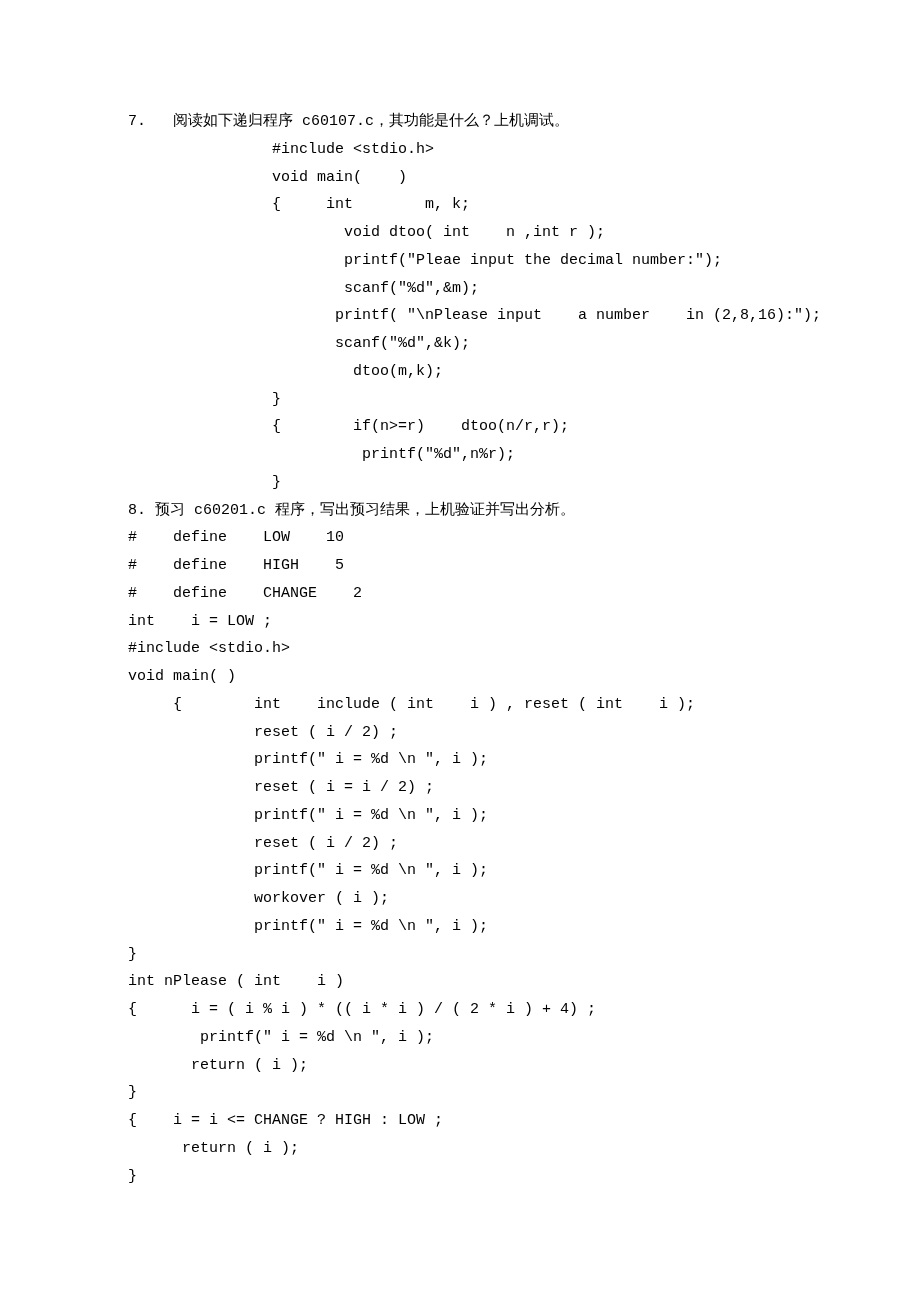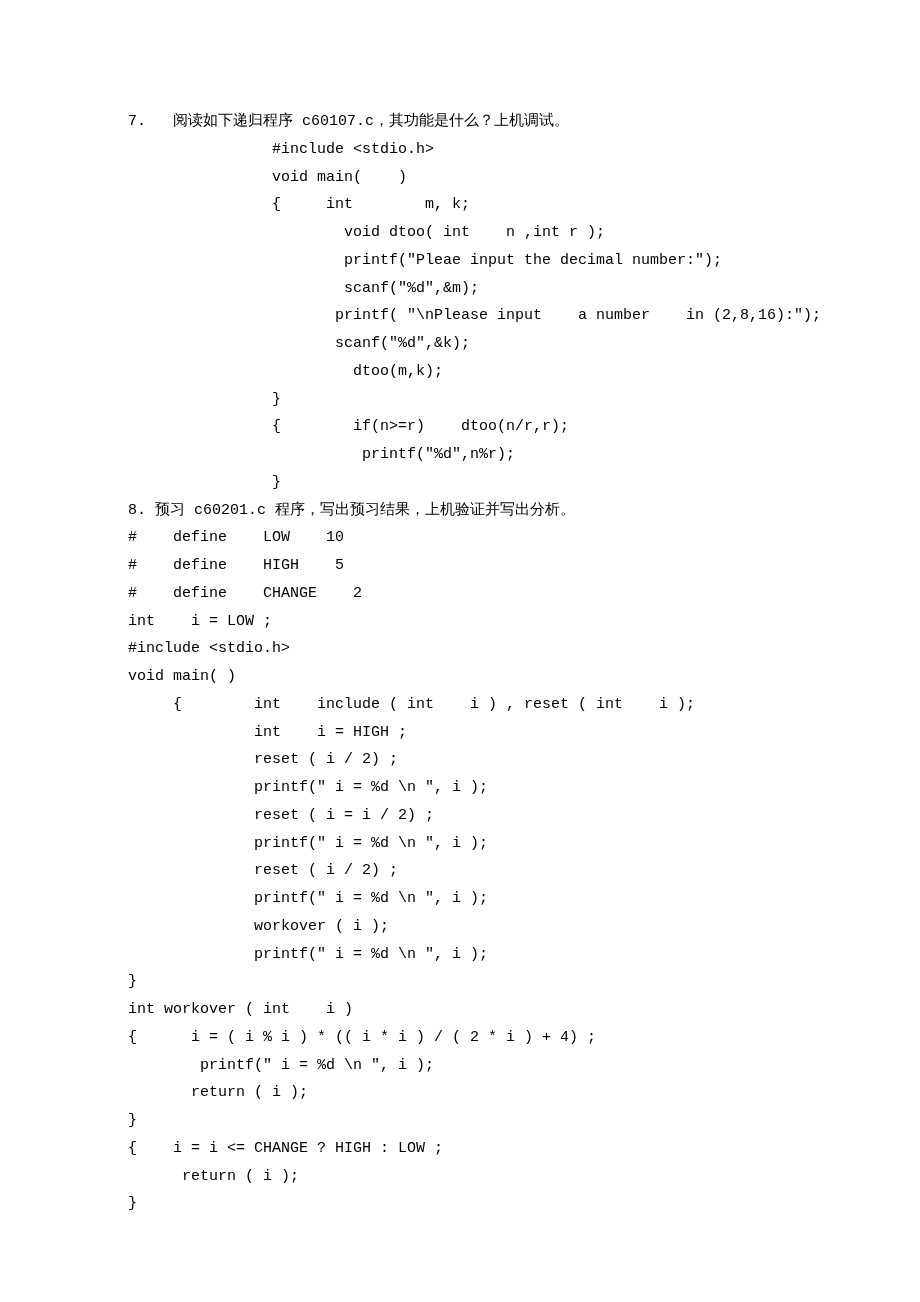--- a/index.html
+++ b/index.html
@@ -41,31 +41,30 @@
 
   <div class="line">8. 预习 c60201.c 程序，写出预习结果，上机验证并写出分析。</div>
 
   <div class="line">#    define    LOW    10</div>
   <div class="line">#    define    HIGH    5</div>
   <div class="line">#    define    CHANGE    2</div>
   <div class="line">int    i = LOW ;</div>
   <div class="line">#include &lt;stdio.h&gt;</div>
   <div class="line">void main( )</div>
   <div class="line">     {        int    include ( int    i ) , reset ( int    i );</div>
-  <div class="line">              int    i = HIGH ;</div>
   <div class="line">              reset ( i / 2) ;</div>
   <div class="line">              printf(" i = %d \n ", i );</div>
   <div class="line">              reset ( i = i / 2) ;</div>
   <div class="line">              printf(" i = %d \n ", i );</div>
   <div class="line">              reset ( i / 2) ;</div>
   <div class="line">              printf(" i = %d \n ", i );</div>
   <div class="line">              workover ( i );</div>
   <div class="line">              printf(" i = %d \n ", i );</div>
   <div class="line">}</div>
-  <div class="line">int workover ( int    i )</div>
+  <div class="line">int nPlease ( int    i )</div>
   <div class="line">{      i = ( i % i ) * (( i * i ) / ( 2 * i ) + 4) ;</div>
   <div class="line">        printf(" i = %d \n ", i );</div>
   <div class="line">       return ( i );</div>
   <div class="line">}</div>
   <div class="line">{    i = i &lt;= CHANGE ? HIGH : LOW ;</div>
   <div class="line">      return ( i );</div>
   <div class="line">}</div>
 
   <div class="line"></div>
 </div>

